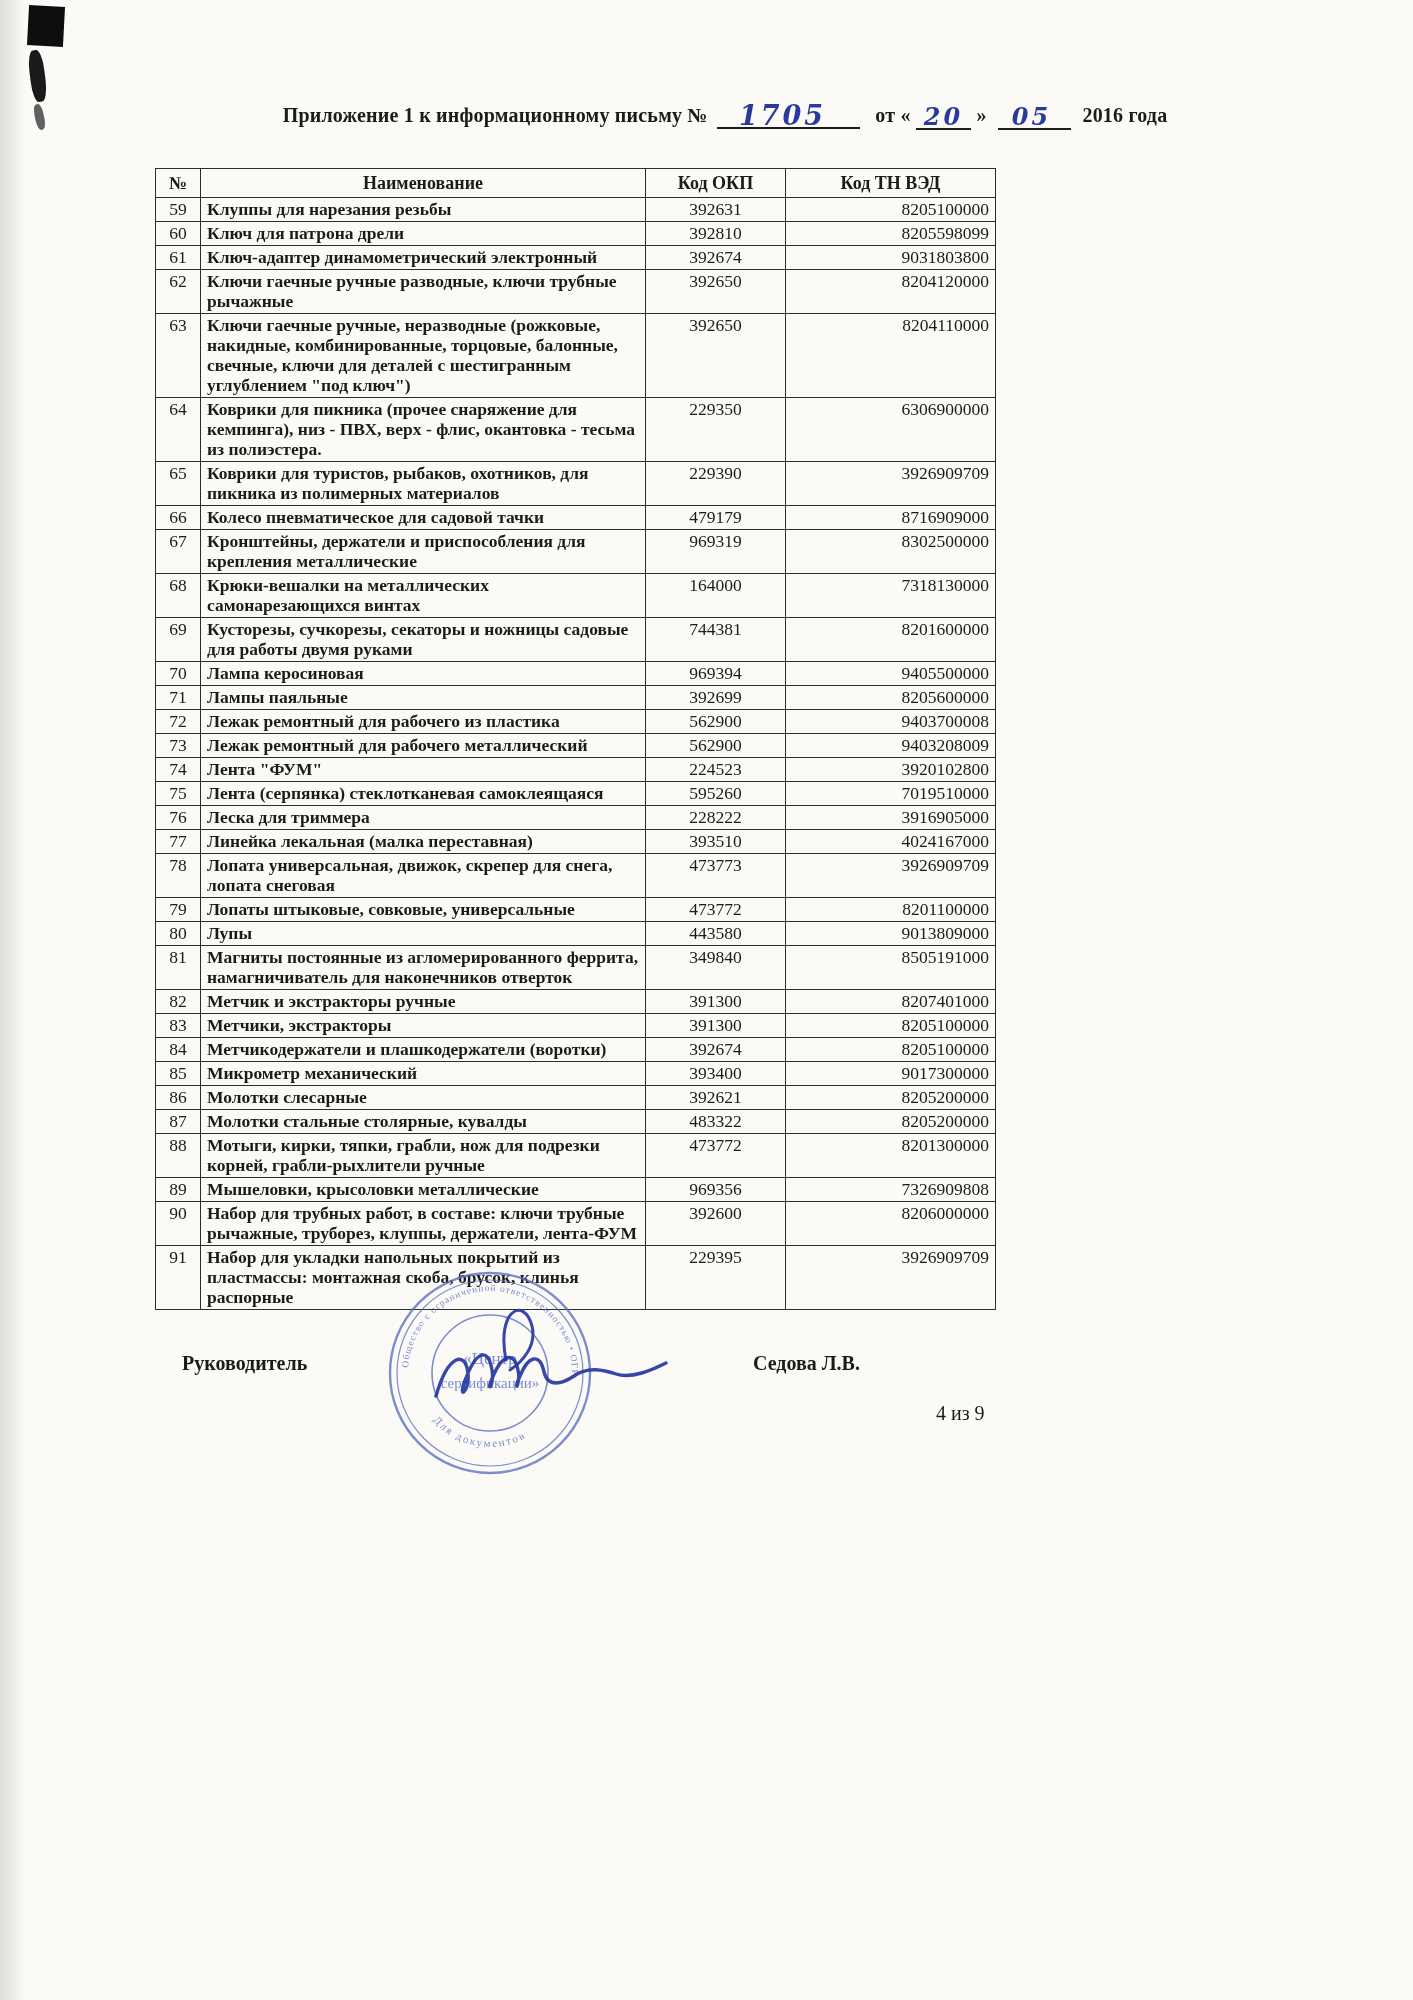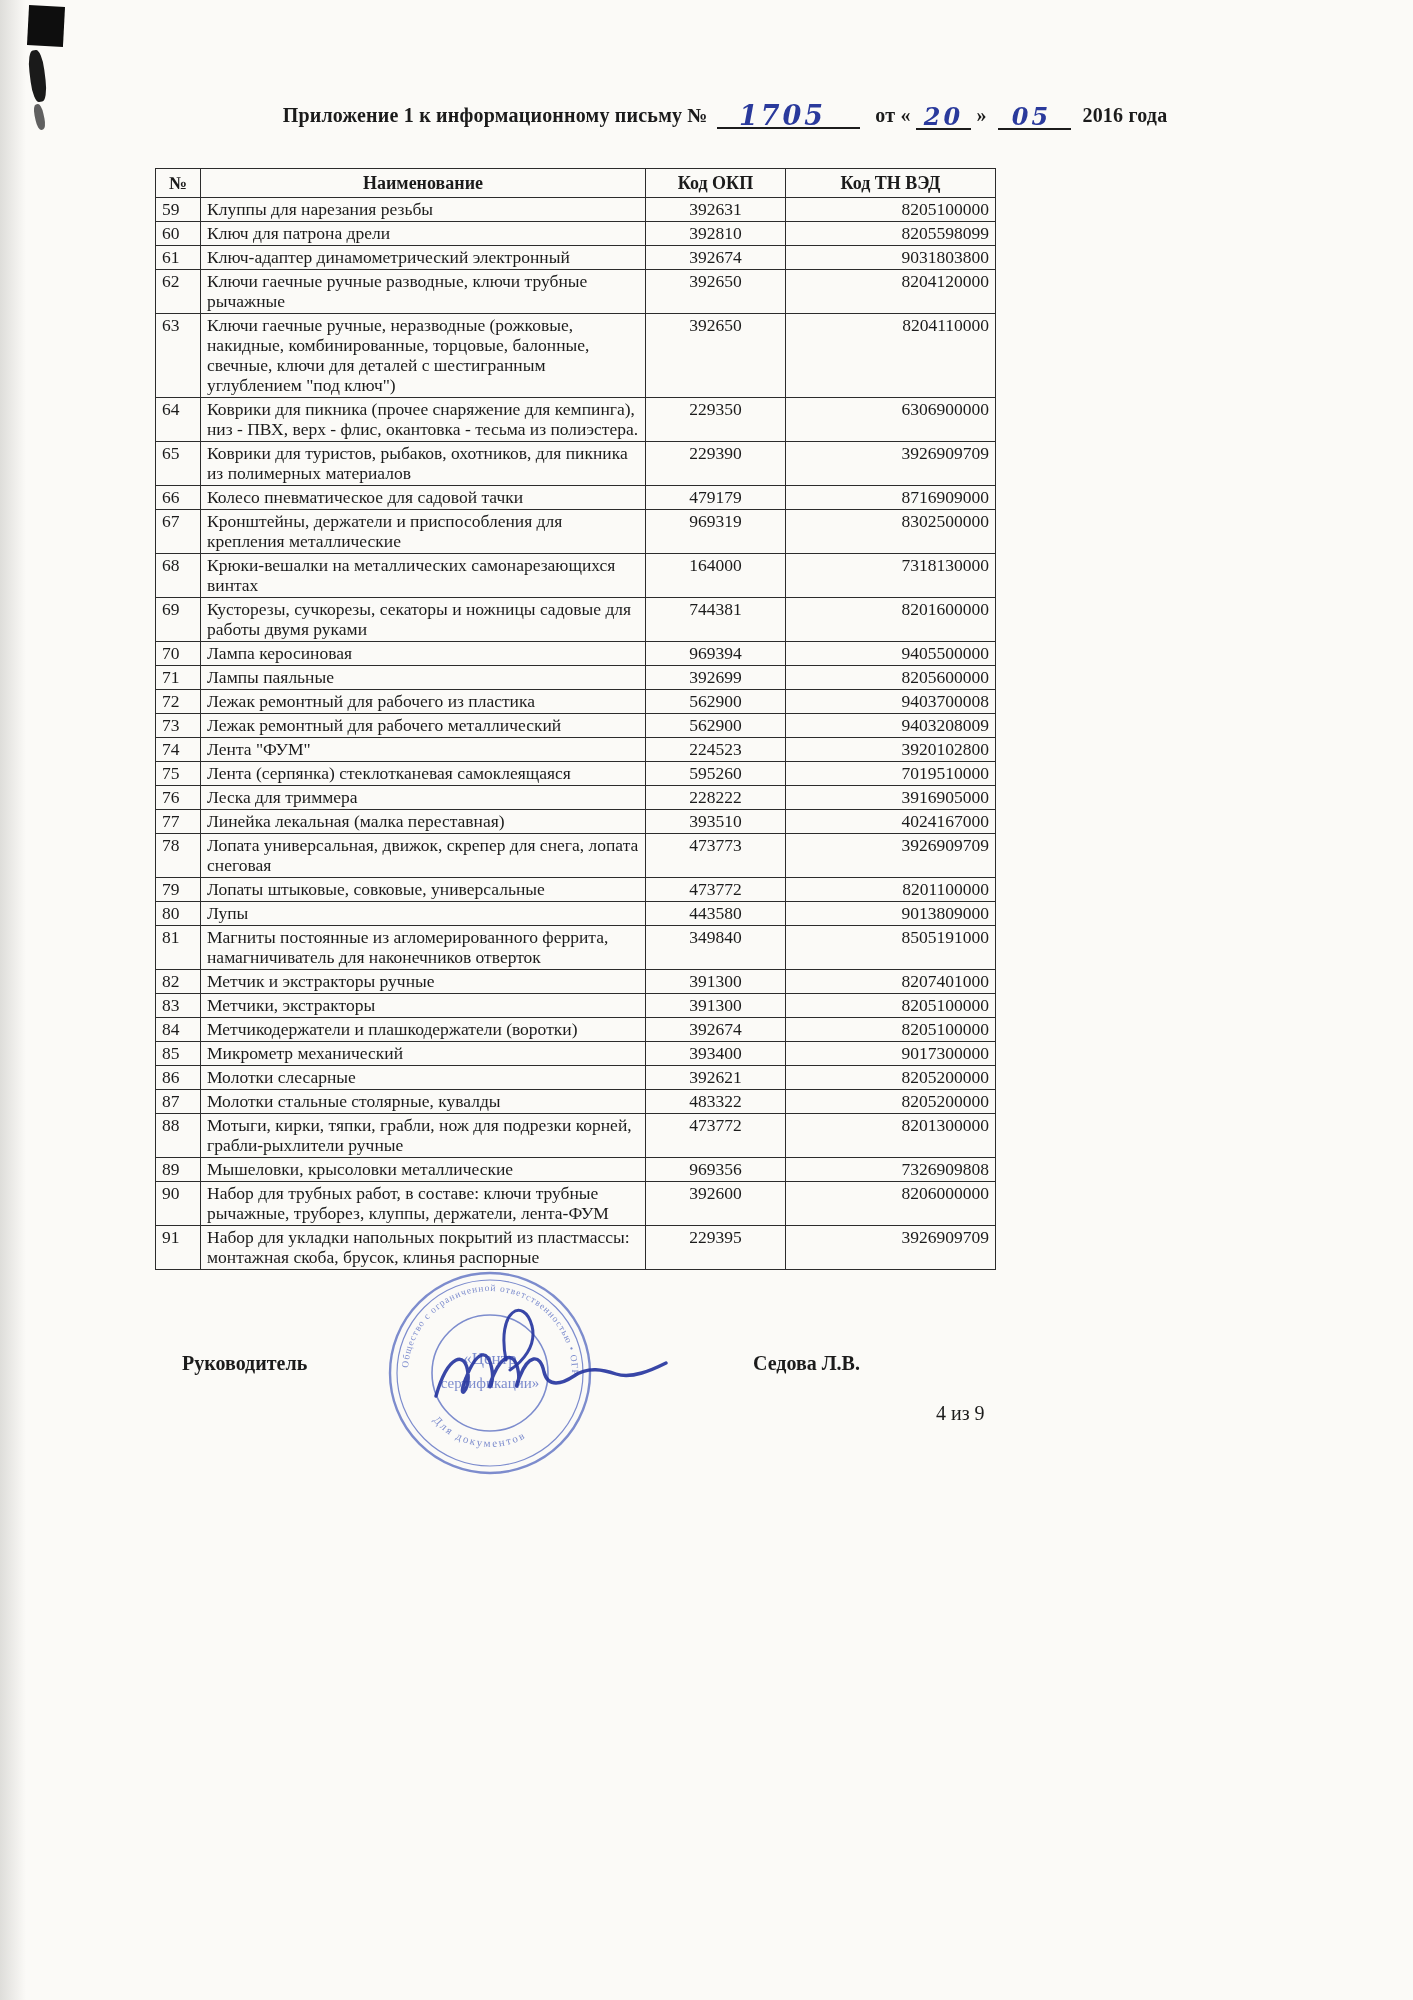--- a/index.html
+++ b/index.html
@@ -41,22 +41,22 @@
     font-size:17.5px; line-height:20px;
     table-layout:fixed;
     width:824px;
   }
   table.doc th, table.doc td {
     border:1.5px solid #2c2c2c;
     vertical-align:top;
     padding:1px 6px 2px;
   }
   table.doc th { font-weight:bold; text-align:center; padding:4px 2px; font-size:18px; }
-  .col-num   { width:40px;  padding-left:2px; padding-right:2px; }
-  .col-name  { width:440px; text-align:left; }
+  .col-num   { width:40px;  text-align:center; padding-left:2px; padding-right:2px; }
+  .col-name  { width:440px; text-align:left;font-weight:bold; }
   .col-okp   { width:135px; text-align:center; }
   .col-tnved { width:205px; text-align:right; padding-right:9px; }
 
   .footer-role { position:absolute; left:150px; top:1352px; font-size:20px; font-weight:bold;margin-left:32px; }
   .footer-name { position:absolute; left:753px; top:1352px; font-size:20px; font-weight:bold; }
   .page-num    { position:absolute; left:936px; top:1402px; font-size:20px; }
 
   .stamp-wrap { position:absolute; left:340px; top:1238px; width:380px; height:280px; }
 </style>
 </head>

